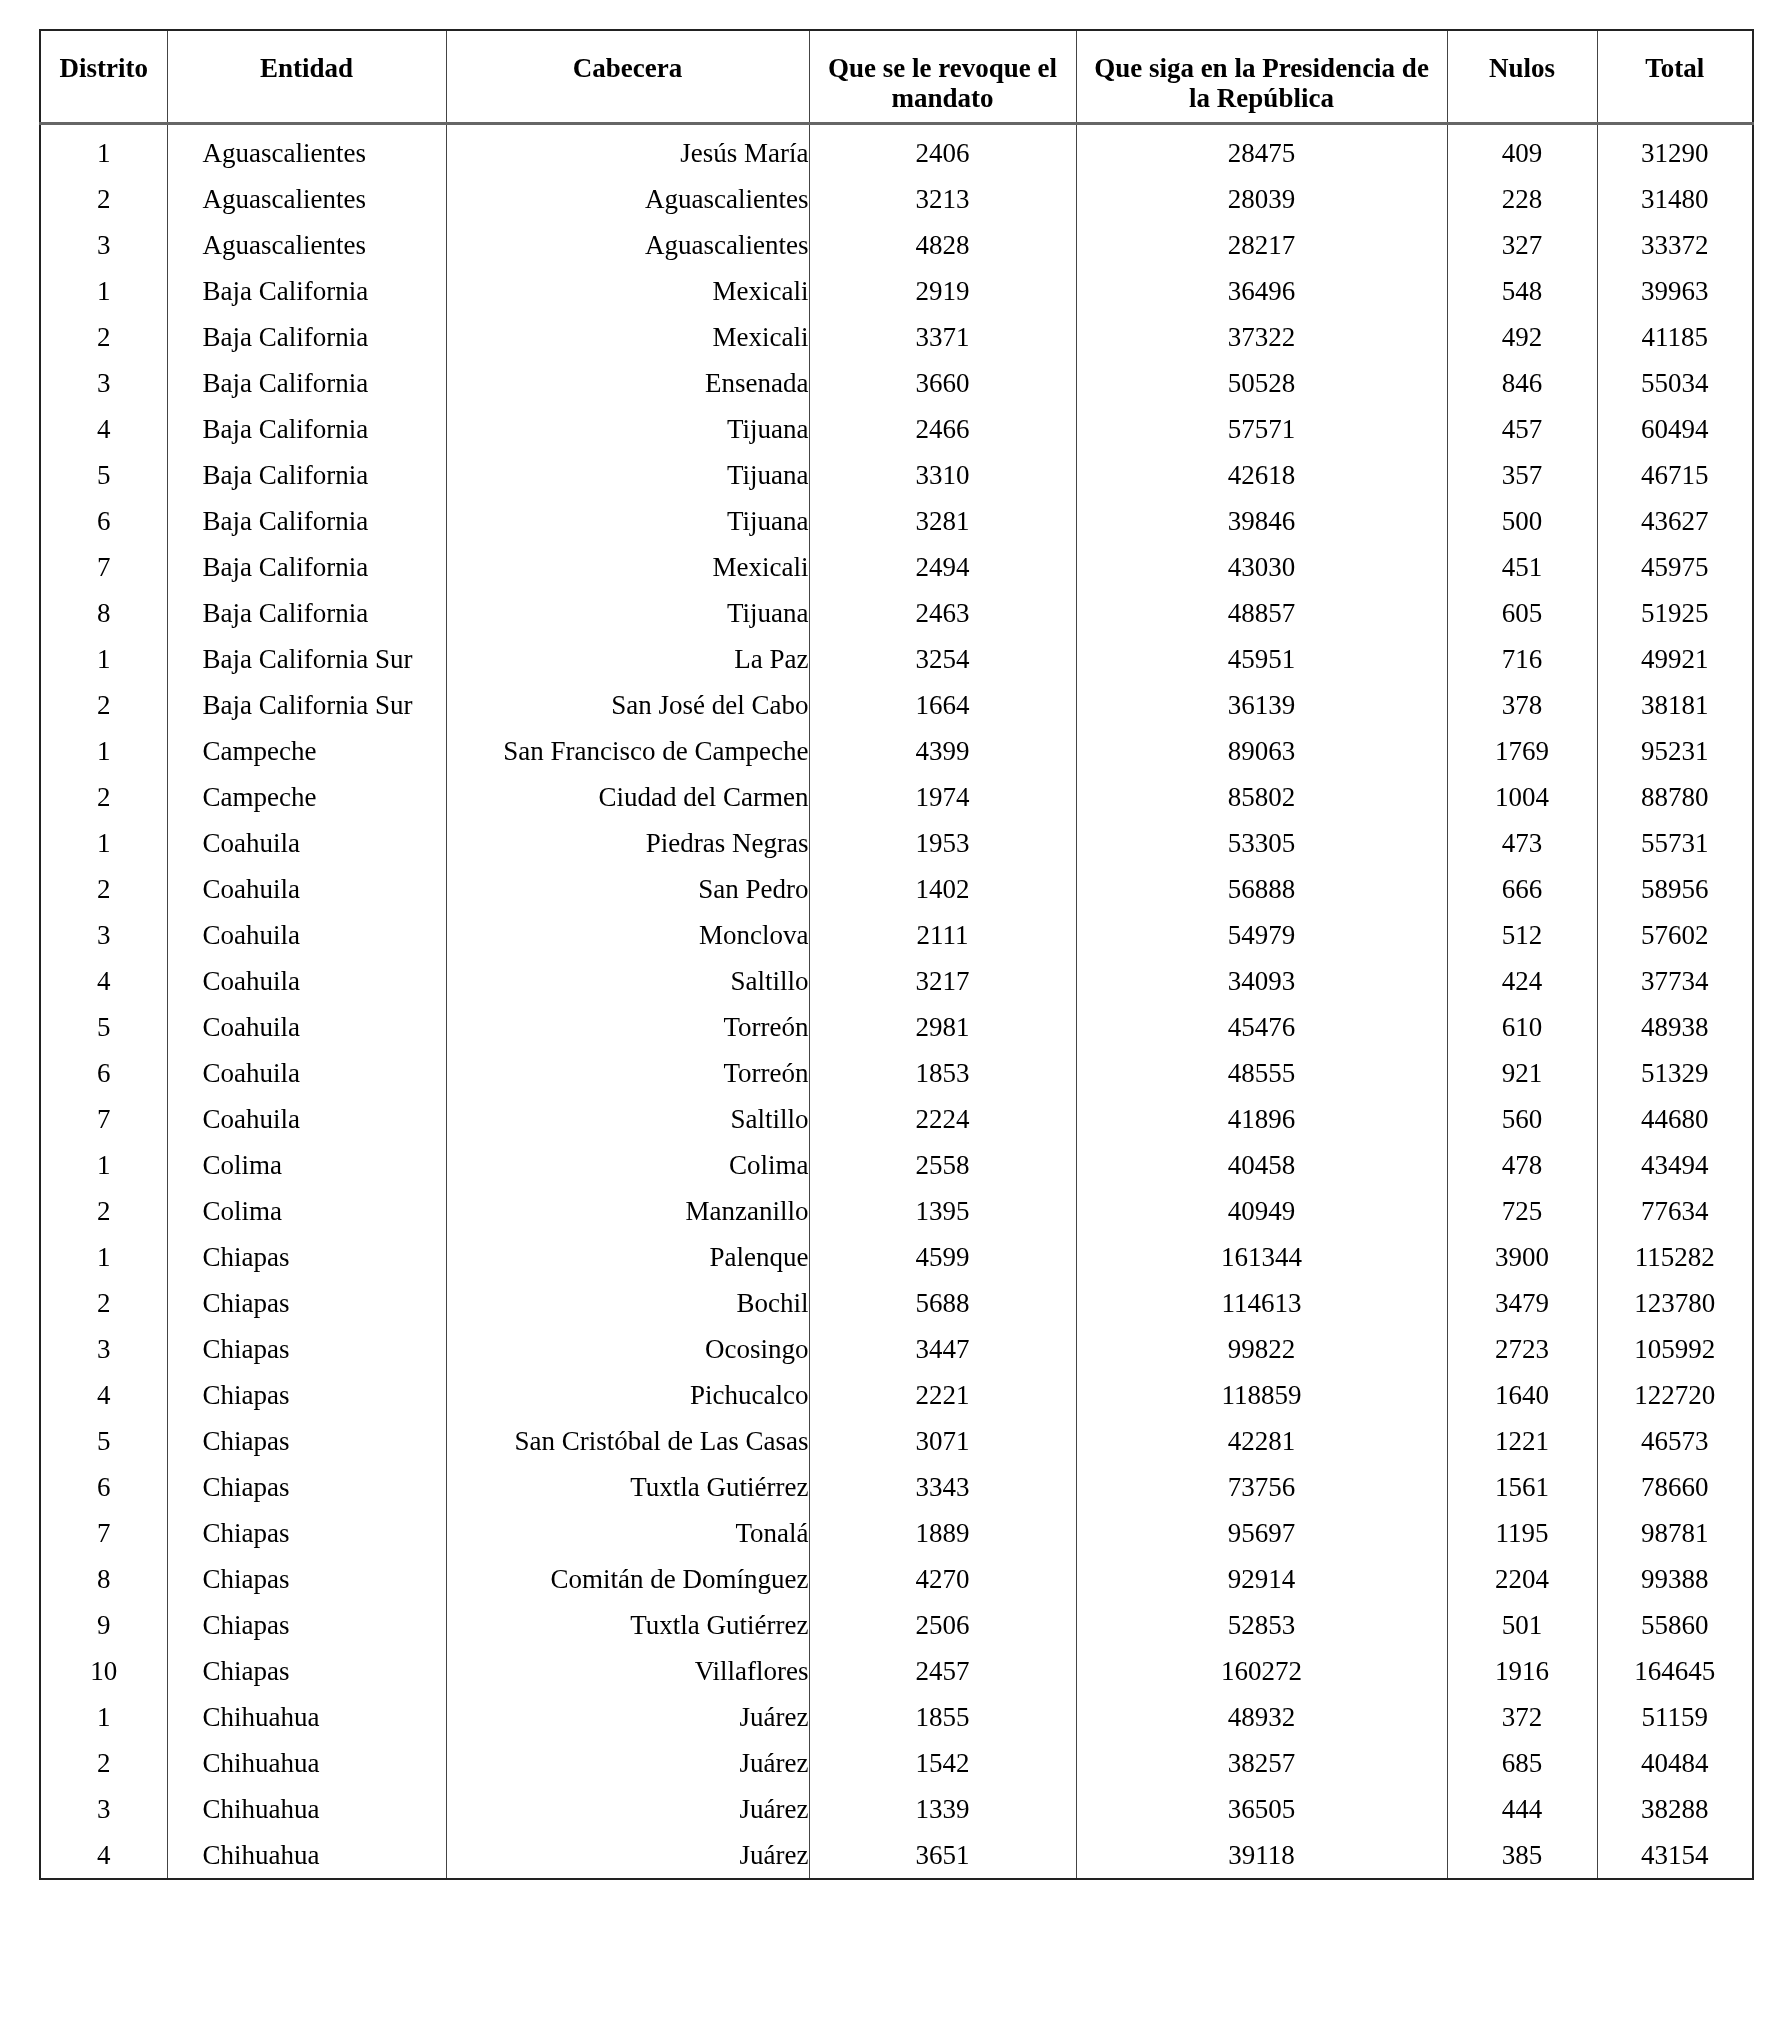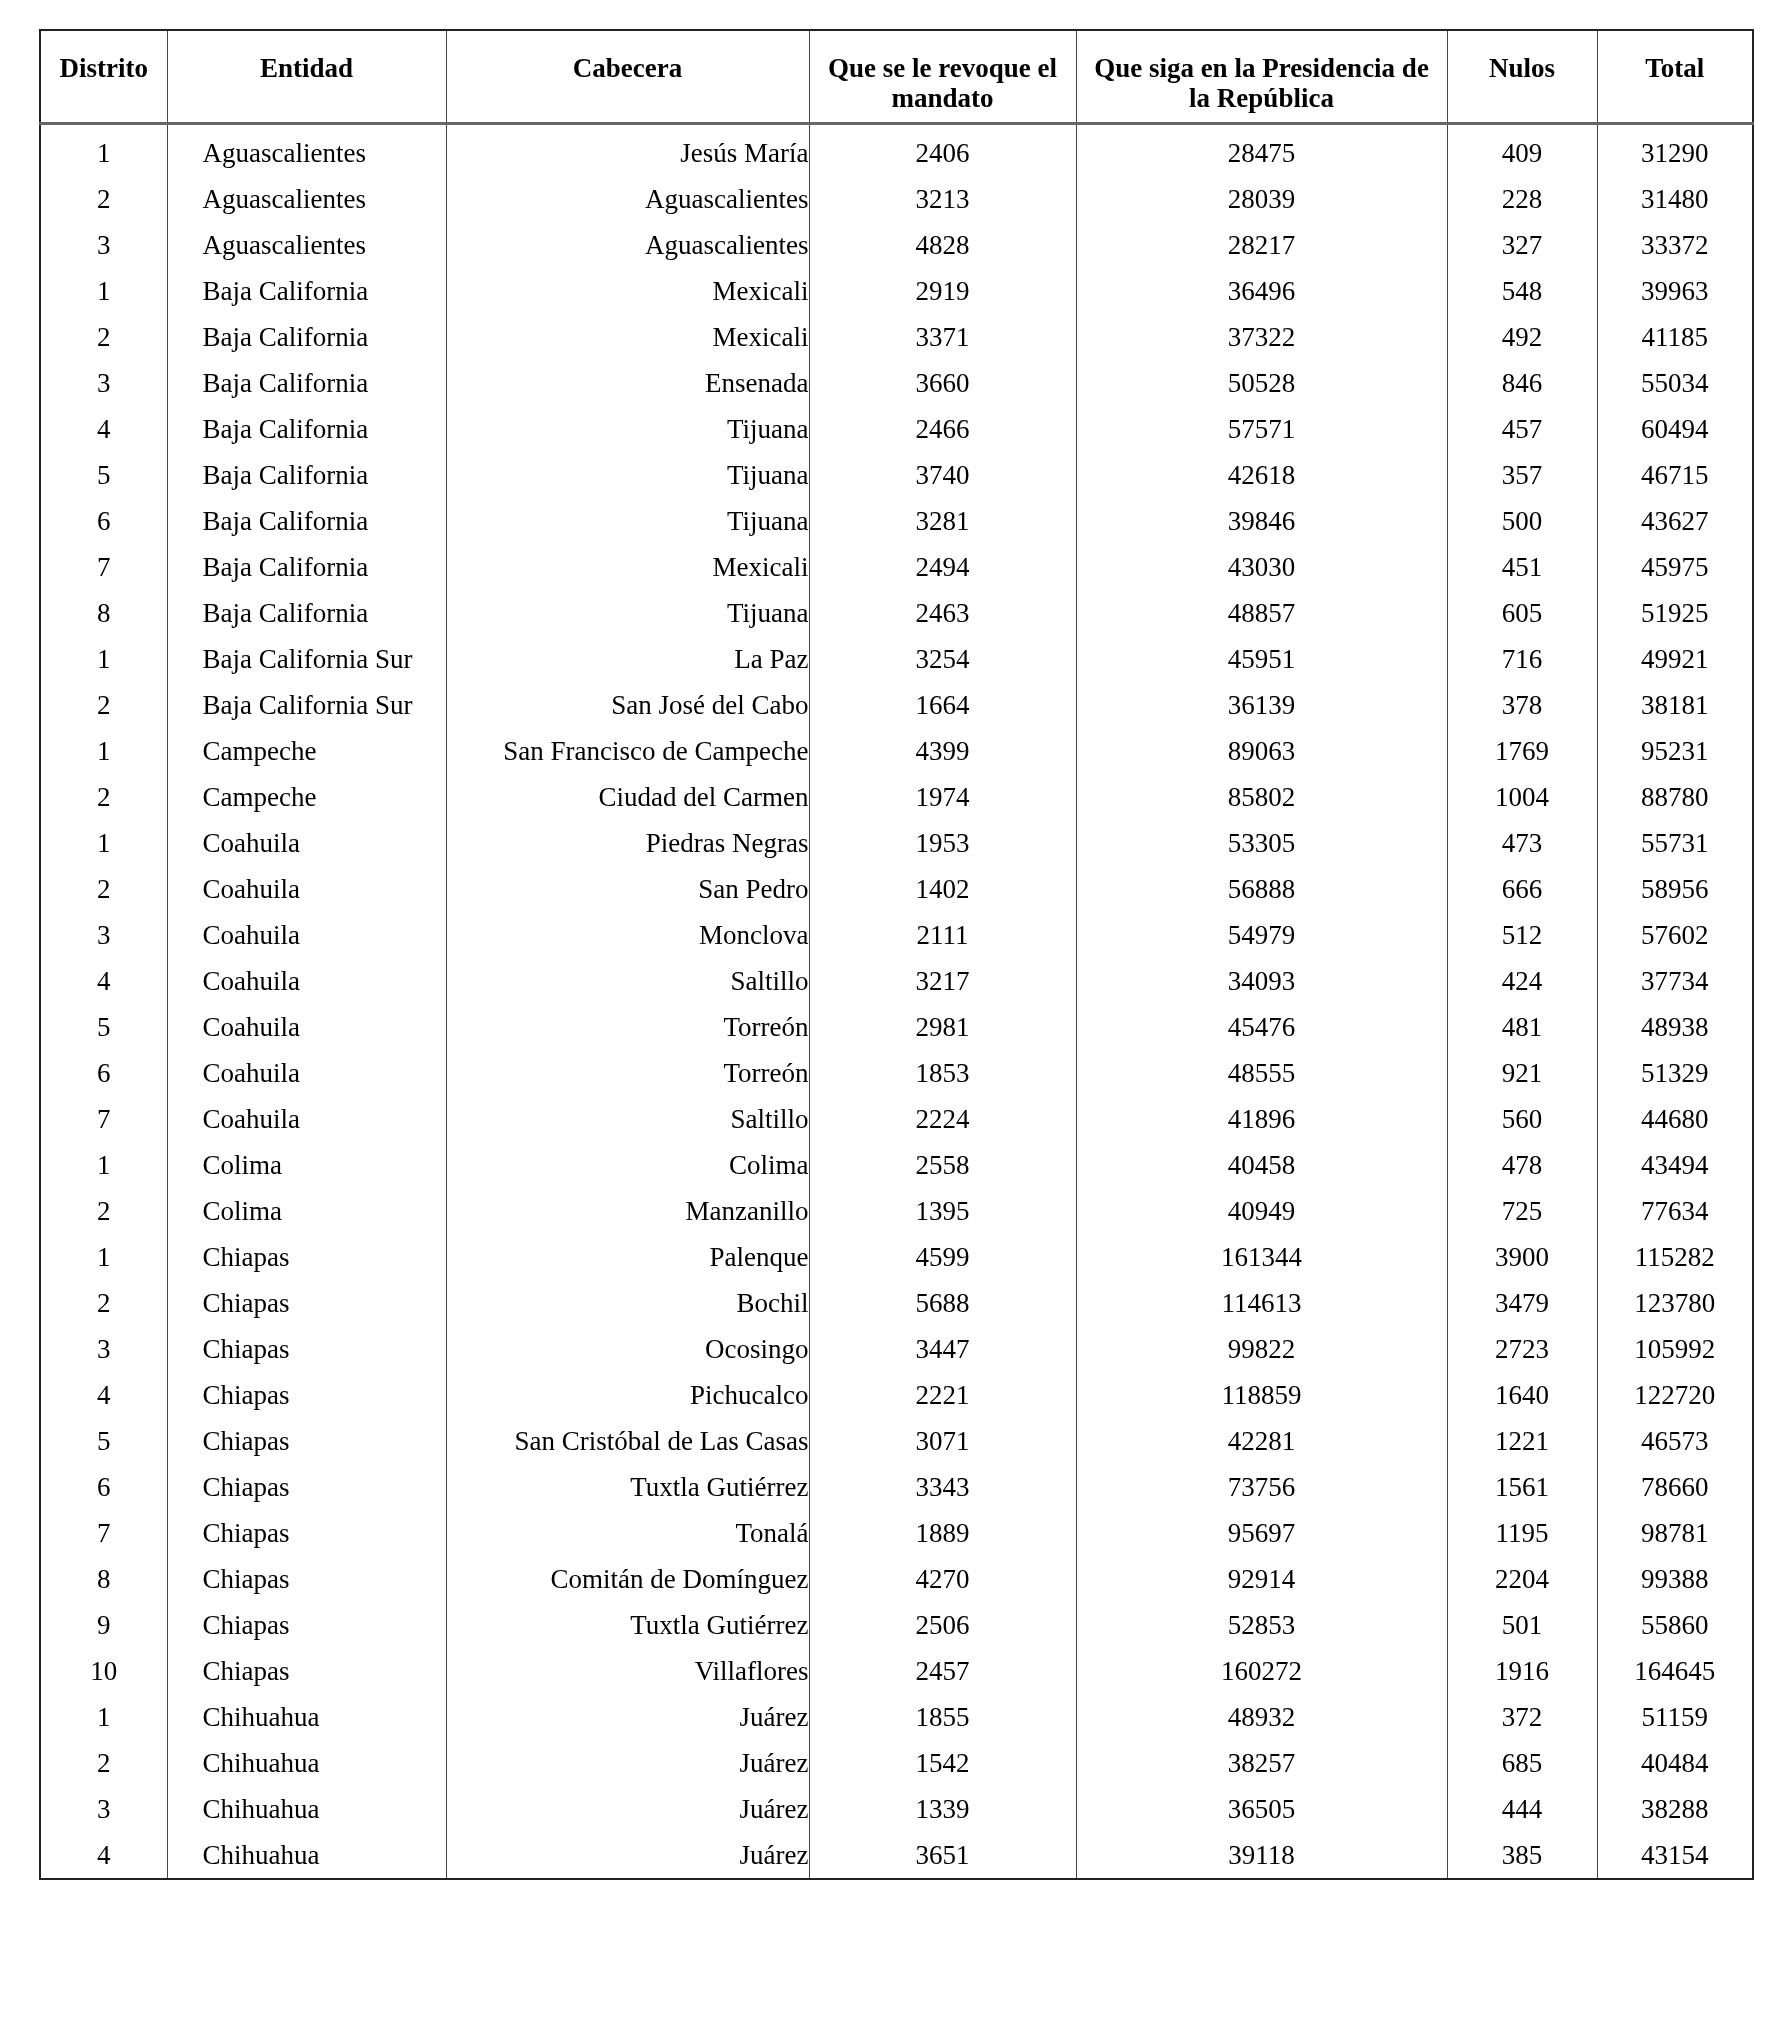--- a/index.html
+++ b/index.html
@@ -100,21 +100,21 @@
           <td class="l2">Tijuana</td>
           <td class="c">2466</td>
           <td class="c">57571</td>
           <td class="c">457</td>
           <td class="c">60494</td>
         </tr>
         <tr>
           <td class="c">5</td>
           <td class="l">Baja California</td>
           <td class="l2">Tijuana</td>
-          <td class="c">3740</td>
+          <td class="c">3310</td>
           <td class="c">42618</td>
           <td class="c">357</td>
           <td class="c">46715</td>
         </tr>
         <tr>
           <td class="c">6</td>
           <td class="l">Baja California</td>
           <td class="l2">Tijuana</td>
           <td class="c">3281</td>
           <td class="c">39846</td>
@@ -210,21 +210,21 @@
           <td class="c">34093</td>
           <td class="c">424</td>
           <td class="c">37734</td>
         </tr>
         <tr>
           <td class="c">5</td>
           <td class="l">Coahuila</td>
           <td class="l2">Torreón</td>
           <td class="c">2981</td>
           <td class="c">45476</td>
-          <td class="c">481</td>
+          <td class="c">610</td>
           <td class="c">48938</td>
         </tr>
         <tr>
           <td class="c">6</td>
           <td class="l">Coahuila</td>
           <td class="l2">Torreón</td>
           <td class="c">1853</td>
           <td class="c">48555</td>
           <td class="c">921</td>
           <td class="c">51329</td>

